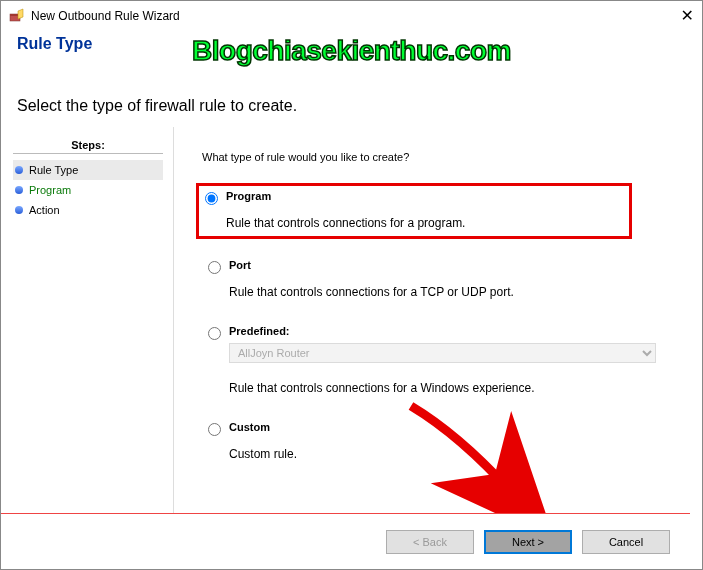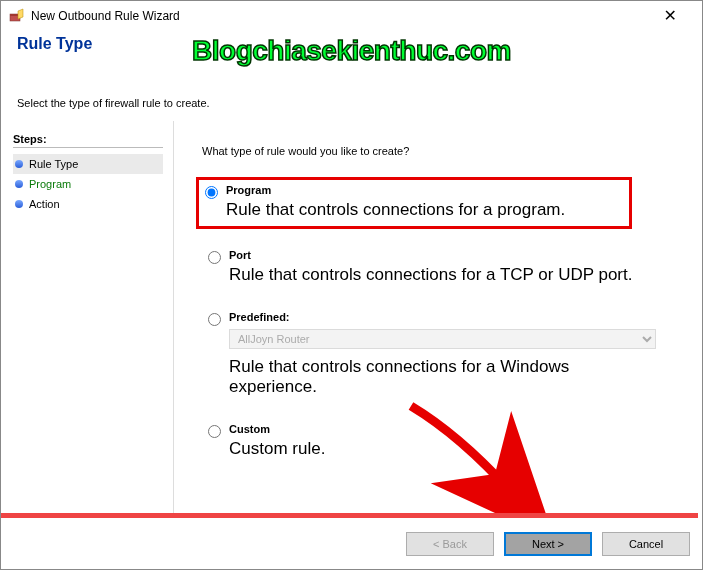--- a/index.html
+++ b/index.html
@@ -10,21 +10,21 @@
     background: #fff;
     width: 703px;
     height: 570px;
     position: relative;
     border: 1px solid #888;
     overflow: hidden;
   }
   .titlebar {
     display: flex;
     align-items: center;
-    padding: 4px 17px 2px 8px;
+    padding: 4px 0 2px 8px;
     height: 28px;
   }
   .titlebar .title-icon {
     width: 16px; height: 16px;
     margin-right: 6px;
     display: inline-flex; align-items: center; justify-content: center;
   }
   .titlebar .title-text { font-size: 12px; flex: 1; }
   .titlebar .close {
     font-size: 16px;
@@ -36,21 +36,21 @@
   .header {
     padding: 6px 16px 12px 16px;
     position: relative;
   }
   .header h1 {
     color: #003399;
     font-size: 16px;
     font-weight: bold;
     margin: 0 0 6px 0;
   }
-  .header .subtitle { font-size: 11px; color: #000; margin-top: 44px; }
+  .header .subtitle { font-size: 16px; color: #000; margin-top: 44px; }
   .watermark {
     position: absolute;
     top: 6px;
     left: 50%;
     transform: translateX(-50%);
     font-size: 28px;
     font-weight: 900;
     color: #00ff33;
     -webkit-text-stroke: 1.5px #003300;
     letter-spacing: -0.5px;
@@ -58,20 +58,21 @@
     white-space: nowrap;
     pointer-events: none;
   }
   .body {
     display: flex;
     height: 430px;
   }
   .sidebar {
     width: 172px;
     padding: 12px 10px 0 12px;
+    text-align: center;
   }
   .sidebar .steps-label {
     font-weight: bold;
     font-size: 11px;
     margin-bottom: 2px;
   }
   .sidebar hr {
     border: none;
     border-top: 1px solid #bbb;
     margin: 2px 0 6px 0;
@@ -112,40 +113,40 @@
     border: 3px solid #e60000;
     margin-left: -6px;
     margin-right: 30px;
   }
   .option input[type=radio] {
     margin: 2px 0 0 0;
     width: 13px; height: 13px;
   }
   .option .opt-body { flex: 1; }
   .opt-title { font-weight: bold; font-size: 11px; }
-  .opt-desc { font-size: 17px; margin-top: 4px; }
+  .opt-desc { font-size: 12px; margin-top: 14px; }
   .predef-select {
     width: 100%;
     margin: 6px 0 4px 0;
     padding: 2px 4px;
     font-size: 11px;
     background: #eee;
     color: #888;
     border: 1px solid #ccc;
   }
   .footer {
     position: absolute;
-    bottom: 0; left: 0; right: 4px;
+    bottom: 0; left: 0; right: 12px;
     height: 56px;
-    border-top: 5px solid #ef4444;
+    border-top: 1px solid #ef4444;
     display: flex;
     align-items: center;
     justify-content: flex-end;
     gap: 10px;
-    padding: 0 8px;
+    padding: 0 20px;
     background: #fff;
   }
   .btn {
     min-width: 88px;
     height: 24px;
     font-size: 11px;
     background: #e1e1e1;
     border: 1px solid #adadad;
     cursor: pointer;
   }

